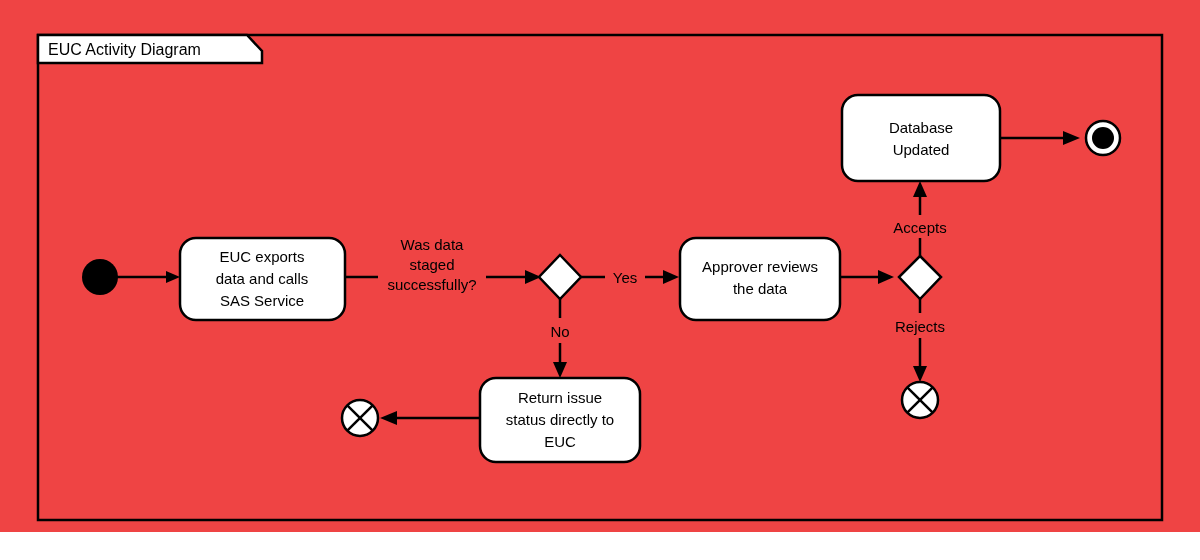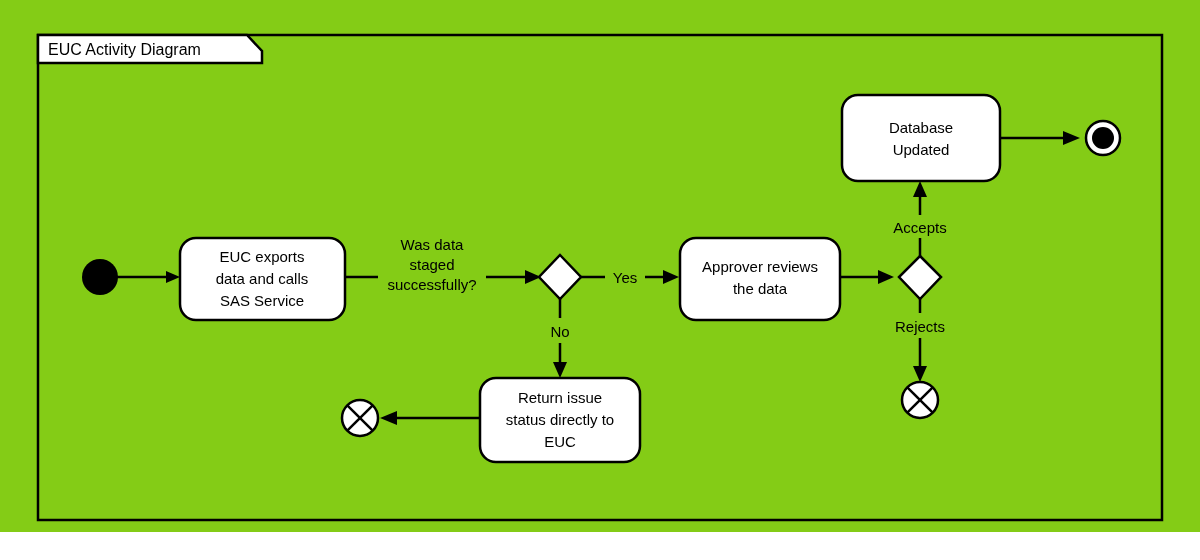--- a/index.html
+++ b/index.html
@@ -4,21 +4,21 @@
 <style>
   html, body {
     margin: 0;
     padding: 0;
     background: #ffffff;
   }
   #canvas {
     position: relative;
     width: 1200px;
     height: 532px;
-    background: #84cc16;
+    background: #ef4444;
     font-family: "Liberation Sans", sans-serif;
     overflow: hidden;
   }
   svg.diagram {
     position: absolute;
     top: 0;
     left: 0;
     width: 1200px;
     height: 560px;
     display: block;

